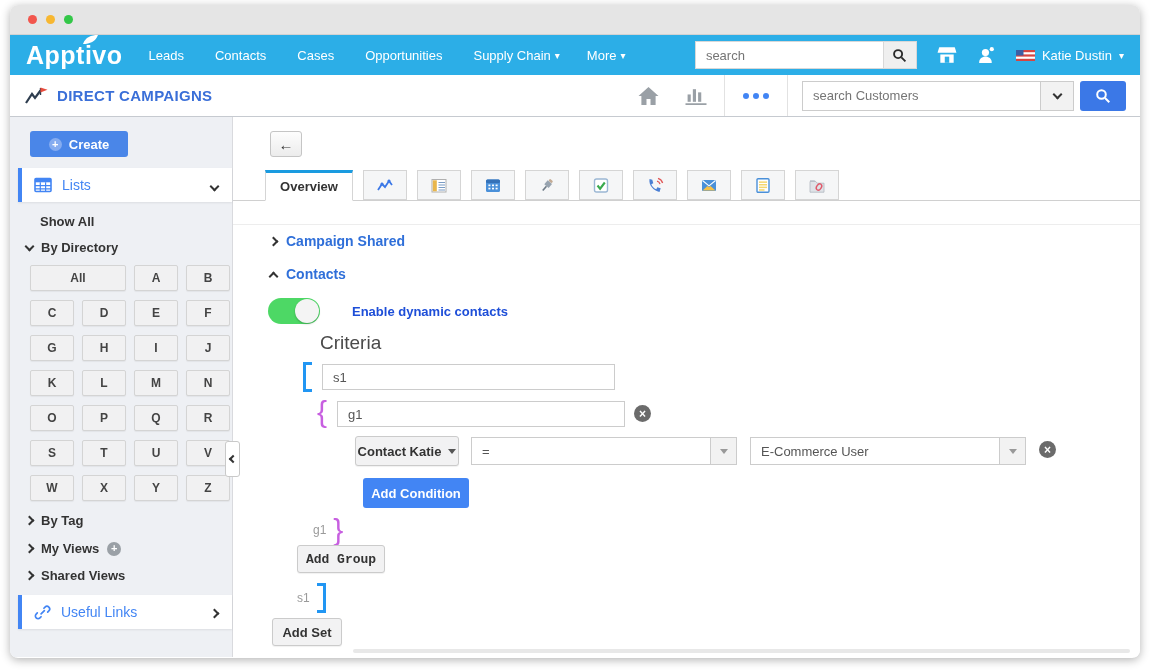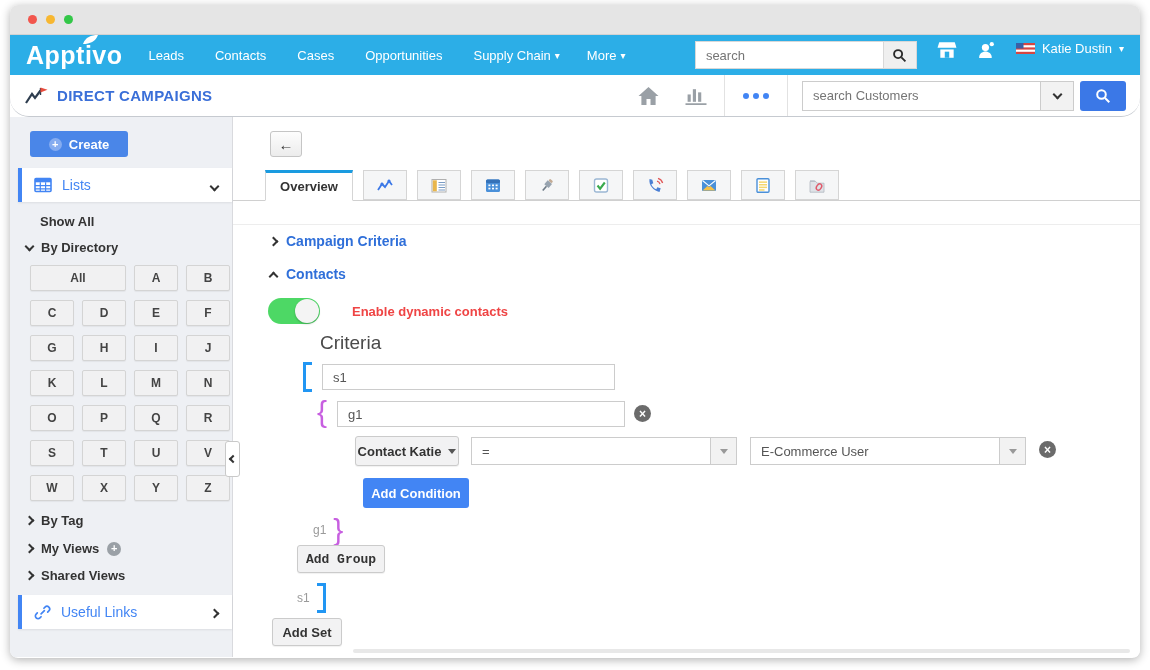--- a/index.html
+++ b/index.html
@@ -12,30 +12,30 @@
   .dot { width:9px; height:9px; border-radius:50%; }
   .dot.red{background:#f2564d}.dot.yellow{background:#f7b731}.dot.green{background:#33c748}
 
   
   .topnav { height:40px; background:#2caee7; display:flex; align-items:center; padding:0 16px; color:#fff; }
   .logo { position:relative; font-size:25px; font-weight:bold; letter-spacing:.5px; margin-right:26px; cursor:pointer; }
   .logo svg { position:absolute; left:56px; top:-7px; }
   .nav-items { display:flex; align-items:center; }
   .nav-item { color:#fff; font-size:13px; margin-right:27px; cursor:pointer; text-decoration:none; display:flex; align-items:center; gap:4px; }
   .nav-caret { font-size:10px; }
-  .tn-right { margin-left:auto; display:flex; align-items:flex-start; }
+  .tn-right { margin-left:auto; display:flex; align-items:center; }
   .search-group { display:flex; align-items:center; }
   .search-group input { width:188px; height:28px; border:1px solid #d8d8d8; border-right:none; padding:0 10px; font-size:13px; color:#555; outline:none; }
   .search-group button { width:34px; height:28px; background:#efefef; border:1px solid #d8d8d8; display:flex; align-items:center; justify-content:center; cursor:pointer; }
   .tn-icon { margin-left:20px; cursor:pointer; display:flex; align-items:center; }
   .user-menu { margin-left:20px; display:flex; align-items:center; gap:7px; font-size:13px; cursor:pointer; }
   .user-menu .nav-caret{ font-size:10px; }
 
   
-  .appbar { height:42px; background:#fff; border-bottom:1px solid #c6cad0; display:flex; align-items:center; padding:0 14px;border-radius:19px; }
+  .appbar { height:42px; background:#fff; border-bottom:1px solid #c6cad0; display:flex; align-items:center; padding:0 14px; }
   .app-title { color:#3a6fd8; font-size:15px; font-weight:bold; margin-left:8px; letter-spacing:.3px; }
   .ab-right { margin-left:auto; display:flex; align-items:center; height:100%; }
   .ab-icon { margin:0 12px; cursor:pointer; display:flex; align-items:center; }
   .ab-sep { width:1px; background:#e2e2e2; align-self:stretch; margin:0 4px; }
   .dots { display:flex; gap:4px; padding:0 14px; cursor:pointer; }
   .dots span { width:6px; height:6px; border-radius:50%; background:#4285f4; }
   .cust-search { display:flex; align-items:center; margin-left:10px; }
   .cust-search input { width:238px; height:30px; border:1px solid #ccc; border-right:none; padding:0 10px; font-size:13px; color:#666; outline:none; }
   .chev-box { width:34px; height:30px; background:#f2f2f2; border:1px solid #ccc; display:flex; align-items:center; justify-content:center; cursor:pointer; }
   .blue-search-btn { width:46px; height:30px; background:#3b78e7; border:none; border-radius:3px; margin-left:6px; display:flex; align-items:center; justify-content:center; cursor:pointer; }
@@ -74,21 +74,21 @@
   .tabs { position:absolute; left:32px; top:53px; display:flex; gap:10px; z-index:2; }
   .tab-overview { width:88px; height:31px; background:#fff; border:1px solid #d5d5d5; border-top:3px solid #1a9be0; border-bottom:1px solid #fff;
                   font-size:13px; font-weight:bold; color:#333; display:flex; align-items:center; justify-content:center; cursor:pointer; }
   .itab { width:44px; height:30px; background:#f5f6f7; border:1px solid #d5d5d5; display:flex; align-items:center; justify-content:center; cursor:pointer; }
   .hr1 { position:absolute; left:0; right:0; top:83px; border-top:1px solid #d0d0d0; }
   .hr2 { position:absolute; left:0; right:0; top:107px; border-top:1px solid #ededed; }
   .section-row { position:absolute; left:37px; display:flex; align-items:center; gap:9px; cursor:pointer; }
   .section-row .slbl { color:#2f6fd9; font-size:14px; font-weight:bold; }
   .toggle { position:absolute; left:35px; top:181px; width:52px; height:26px; border-radius:13px; background:#4dd865; cursor:pointer; }
   .toggle .knob { position:absolute; right:1px; top:1px; width:24px; height:24px; border-radius:50%; background:#f4f4f4; box-shadow:0 1px 2px rgba(0,0,0,.25); }
-  .toggle-label { position:absolute; left:119px; top:187px; font-size:13px; font-weight:bold; color:#ef4444; }
+  .toggle-label { position:absolute; left:119px; top:187px; font-size:13px; font-weight:bold; color:#1d4ed8; }
   .criteria-h { position:absolute; left:87px; top:215px; font-size:19px; color:#4a4a4a; }
   .sqbr { display:inline-block; width:9px; height:30px; border-left:3px solid #2196f3; border-top:3px solid #2196f3; border-bottom:3px solid #2196f3; }
   .sqbr.close { border-left:none; border-right:3px solid #2196f3; }
   .brace { font-size:30px; color:#c75fe0; line-height:1; font-weight:400; }
   .crit-input { position:absolute; height:26px; border:1px solid #ccc; padding:0 10px; font-size:13px; color:#555; outline:none; }
   .xcirc { width:17px; height:17px; border-radius:50%; background:#6b6b6b; color:#fff; font-size:12px; font-weight:bold;
            display:flex; align-items:center; justify-content:center; line-height:1; cursor:pointer; }
   .gbtn { background:#f2f2f3; border:1px solid #cbcbcb; border-radius:3px; font-size:13px; font-weight:bold; color:#333;
           cursor:pointer; box-shadow:0 1px 1px rgba(0,0,0,.06); font-family:inherit; display:flex; align-items:center; justify-content:center; gap:7px; }
   .select-box { position:absolute; height:28px; background:#fff; border:1px solid #ccc; display:flex; align-items:center; cursor:pointer; }
@@ -399,21 +399,21 @@
               <path d="M2 4.5 h5.8 l1.4 1.7 H16 v9 H2 z" fill="#dfe3e8" stroke="#b0b8c0" stroke-width="0.8"></path>
               <ellipse cx="11" cy="10" rx="2.3" ry="3.4" fill="none" stroke="#e05a6b" stroke-width="1.4" transform="rotate(35 11 10)"></ellipse>
             </svg>
         </div>
       </div>
       <div class="hr1"></div>
       <div class="hr2"></div>
 
       <div class="section-row" style="top:116px;">
         <span class="chv right"></span>
-        <span class="slbl">Campaign Criteria</span>
+        <span class="slbl">Campaign Shared</span>
       </div>
       <div class="section-row" style="top:149px;">
         <span class="chv up"></span>
         <span class="slbl">Contacts</span>
       </div>
 
       <div class="toggle">
           <span class="knob"></span>
         </div>
       <div class="toggle-label">Enable dynamic contacts</div>

